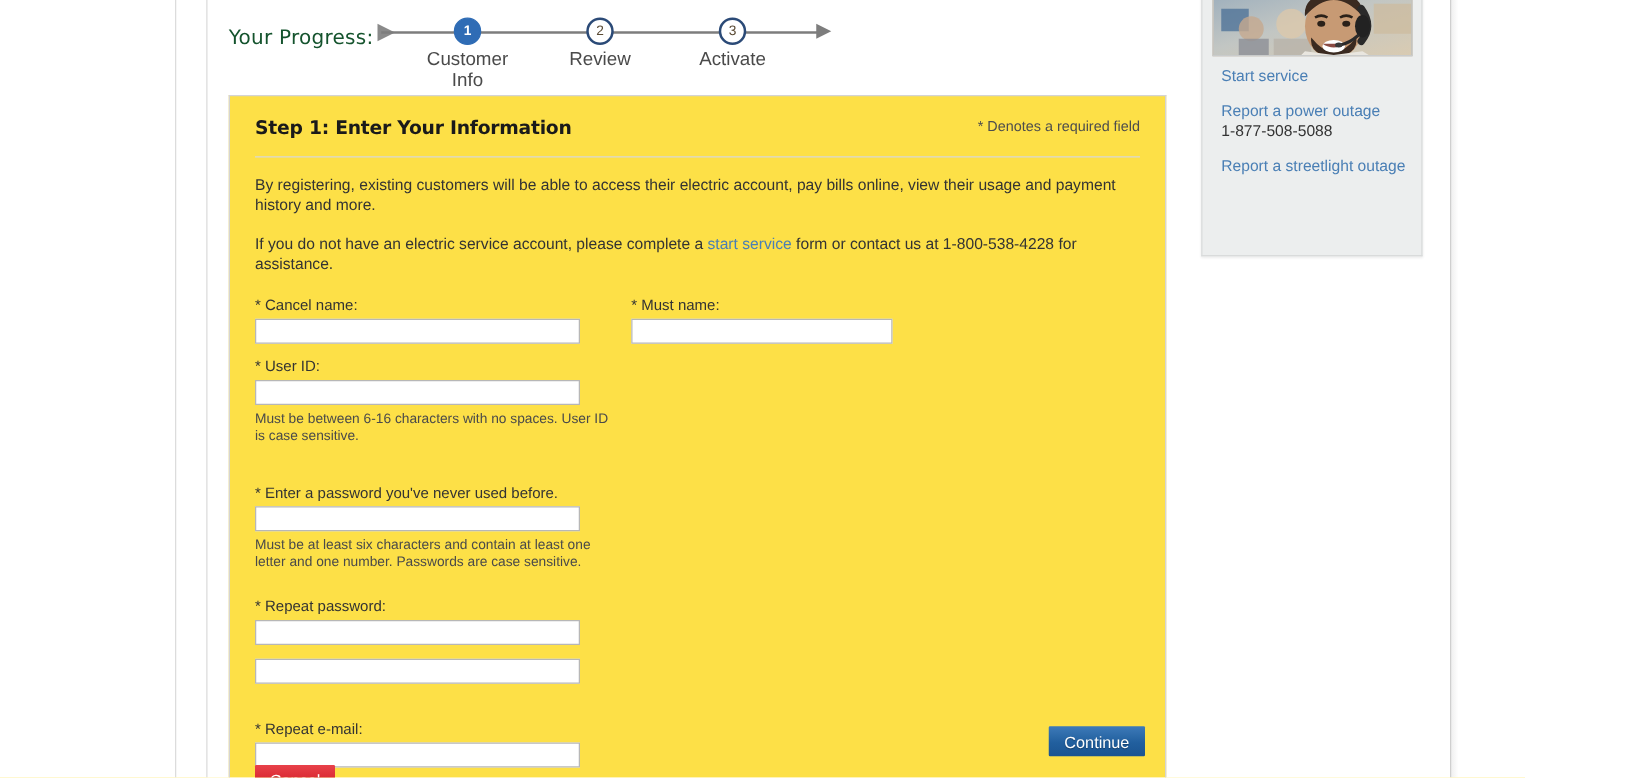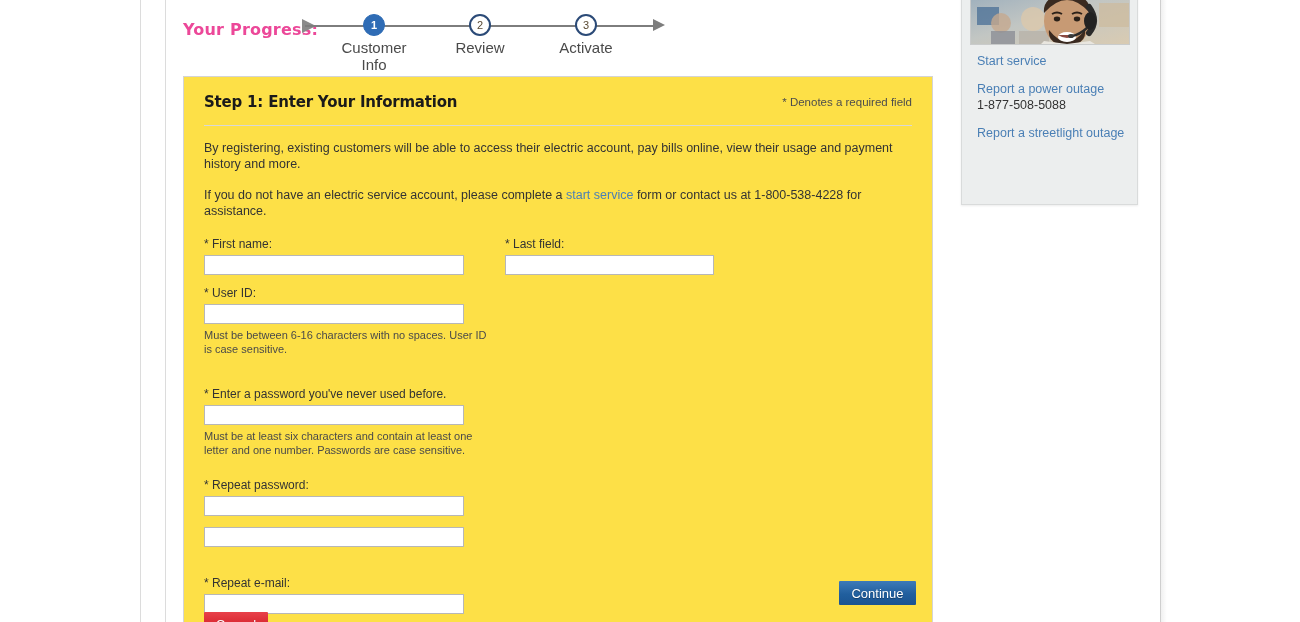--- a/index.html
+++ b/index.html
@@ -54,22 +54,22 @@
     top: 8px;
     width: 500px;
     height: 56px;
   }
   #progress .prog-label {
     position: absolute;
     left: 0;
     top: 12px;
     font-family: "DejaVu Sans", sans-serif;
     font-size: 16px;
-    font-weight: bold;
-    color: #ec4899;
+    font-weight: normal;
+    color: #14532d;
     letter-spacing: 0.2px;
   }
   .track-line {
     position: absolute;
     left: 122px;
     top: 17px;
     width: 355px;
     height: 2px;
     background: #7d7d7d;
   }
@@ -322,26 +322,26 @@
     <span class="required-note">* Denotes a required field</span>
   </div>
 
   <div class="panel-body">
     <p class="intro">By registering, existing customers will be able to access their electric account, pay bills online, view their usage and payment history and more.</p>
     <p class="intro second"><span>If you do not have an electric service account, please complete a </span><a class="inline-link" href="#">start service</a><span> form or contact us at 1-800-538-4228 for assistance.</span></p>
 
     <div class="fields">
 
       <div class="field" style="left:0px; top:0px;">
-        <label class="field-label">* First name:</label>
+        <label class="field-label">* Cancel name:</label>
         <input class="text-input w-narrow" type="text" value="" placeholder="" style="">
       </div>
 
       <div class="field" style="left:301px; top:0px;">
-        <label class="field-label">* Last field:</label>
+        <label class="field-label">* Must name:</label>
         <input class="text-input w-last" type="text" value="" placeholder="" style="">
       </div>
 
       <div class="field" style="left:0px; top:49px;">
         <label class="field-label">* User ID:</label>
         <input class="text-input w-narrow" type="text" value="" placeholder="" style="">
         <div class="hint">Must be between 6-16 characters with no spaces. User ID is case sensitive.</div>
       </div>
 
       <div class="field" style="left:0px; top:150px;">

